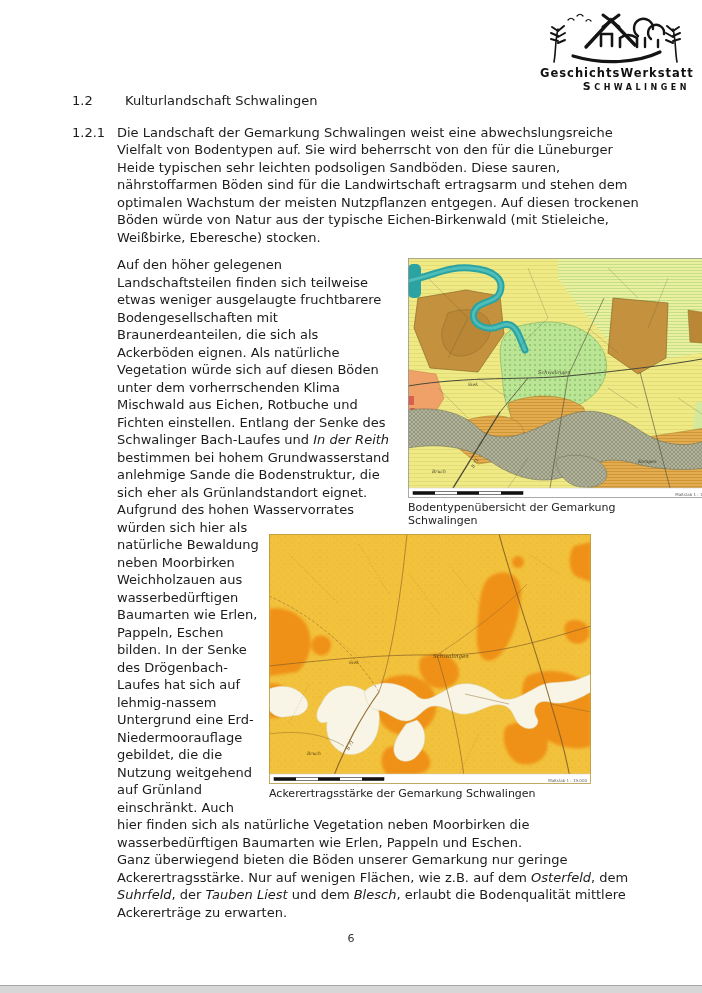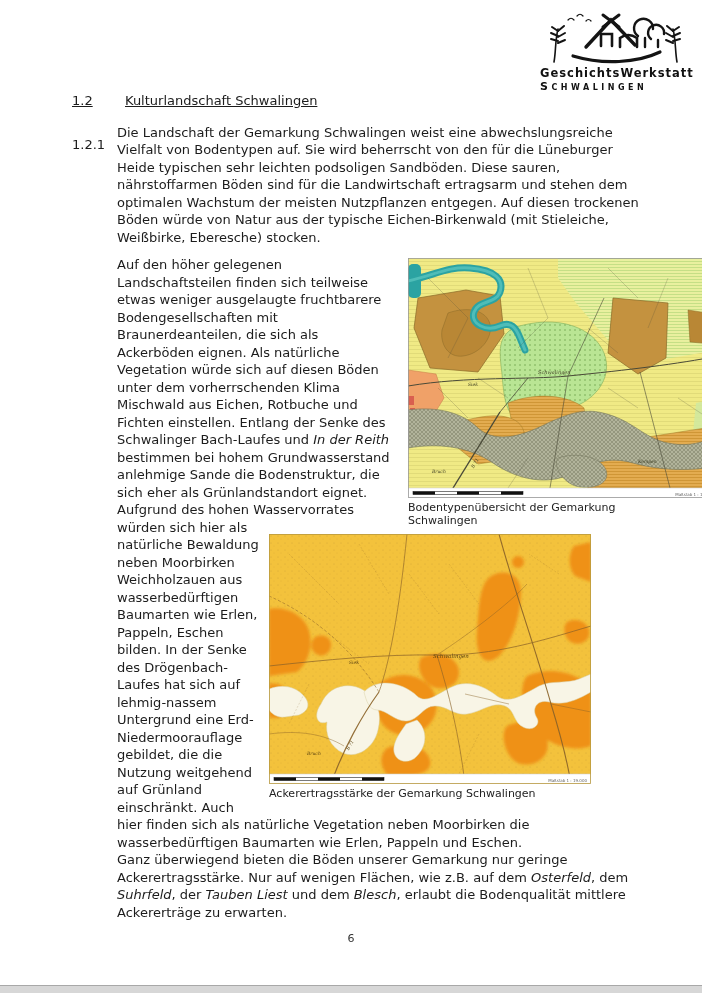--- a/index.html
+++ b/index.html
@@ -3,31 +3,31 @@
 <meta charset="utf-8">
 <style>
   html,body { margin:0; padding:0; background:#ffffff; }
   .page {
     position:relative; width:702px; height:993px; background:#ffffff;
     font-family:"DejaVu Sans","Liberation Sans",sans-serif;
     font-size:13px; line-height:17.5px; color:#1c1c1c; overflow:hidden;
   }
 
   
-  .logo { position:absolute; top:5px; right:12px; width:150px; text-align:left; }
+  .logo { position:absolute; top:5px; right:12px; width:150px; text-align:right; }
   .logo svg { display:block; margin:0 auto; }
   .logo-t1 { display:block; font-size:11.5px; font-weight:bold; letter-spacing:1px; line-height:13px; color:#111; }
   .logo-t2 { display:block; font-size:11px; font-weight:bold; letter-spacing:3.5px; line-height:13px; color:#111; font-variant:small-caps; }
 
   
   .content { position:absolute; top:92px; left:72px; width:582px; }
-  .h12 { display:flex;text-decoration:underline; }
+  .h12 { display:flex; }
   .h12 .num { width:53px; flex:0 0 53px; }
   .sub { margin-top:14px; margin-left:45px; position:relative; }
-  .sub .num { position:absolute; left:-45px; top:12px;text-align:right; }
+  .sub .num { position:absolute; left:-45px; top:0;text-align:right; }
   .flow { margin-left:45px; margin-top:10px; }
   .i { font-style:italic; }
   .p4 { display:block; }
 
   
   .fig { float:right; clear:right; }
   .fig1 { width:246px; margin:2px 0 4px 12px; }
   .fig2 { width:385px; margin:3px 0 4px 10px; }
   .fig svg { display:block; }
   .caption { display:block; font-size:11px; line-height:13px; margin-top:3px; color:#222; }

